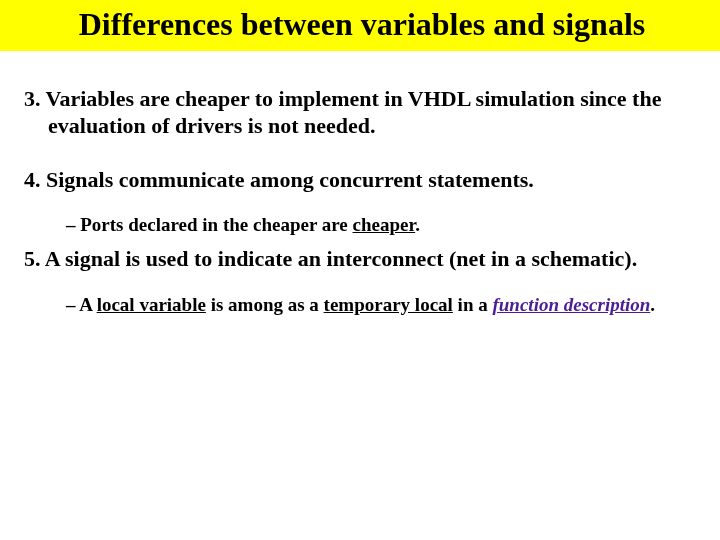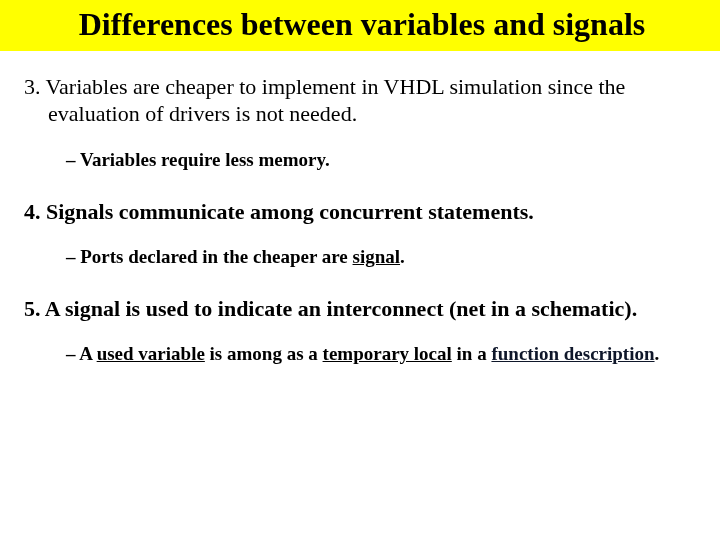--- a/index.html
+++ b/index.html
@@ -35,45 +35,44 @@
     font-weight: bold;
     line-height: 1.25;
     margin-top: 20px;
     padding-left: 68px;
     text-indent: -20px;
   }
   .sub::before {
     content: "–  ";
   }
   .u { text-decoration: underline; }
-  .red { color: #0f172a; }
-  .sp-top-sm { margin-top: 12px; }
+  .red { color: #4c1d95; font-style: italic; }
+  .sp-top-sm { margin-top: 24px; font-weight: bold; }
 </style>
 </head>
 <body>
 
 <div class="title-bar">Differences between variables and signals</div>
 
 <div class="content">
 
   <div class="point sp-top-sm">
     <span>3.</span>
     <span>Variables are cheaper to implement in VHDL simulation since the evaluation of drivers is not needed.</span>
   </div>
-  <div class="sub">Variables require less memory.</div>
 
   <div class="point bold" style="margin-top:26px;">
     <span>4.</span>
     <span>Signals communicate among concurrent statements.</span>
   </div>
   <div class="sub">
-    <span>Ports declared in the cheaper are </span><span class="u">signal</span><span>.</span>
+    <span>Ports declared in the cheaper are </span><span class="u">cheaper</span><span>.</span>
   </div>
 
-  <div class="point bold" style="margin-top:26px;">
+  <div class="point bold" style="margin-top:8px;">
     <span>5.</span>
     <span>A signal is used to indicate an interconnect (net in a schematic).</span>
   </div>
   <div class="sub">
-    <span>A </span><span class="u">used variable</span><span> is among as a </span><span class="u">temporary local</span><span> in a </span><span class="u red">function description</span><span>.</span>
+    <span>A </span><span class="u">local variable</span><span> is among as a </span><span class="u">temporary local</span><span> in a </span><span class="u red">function description</span><span>.</span>
   </div>
 
 </div>
 
 </body></html>

